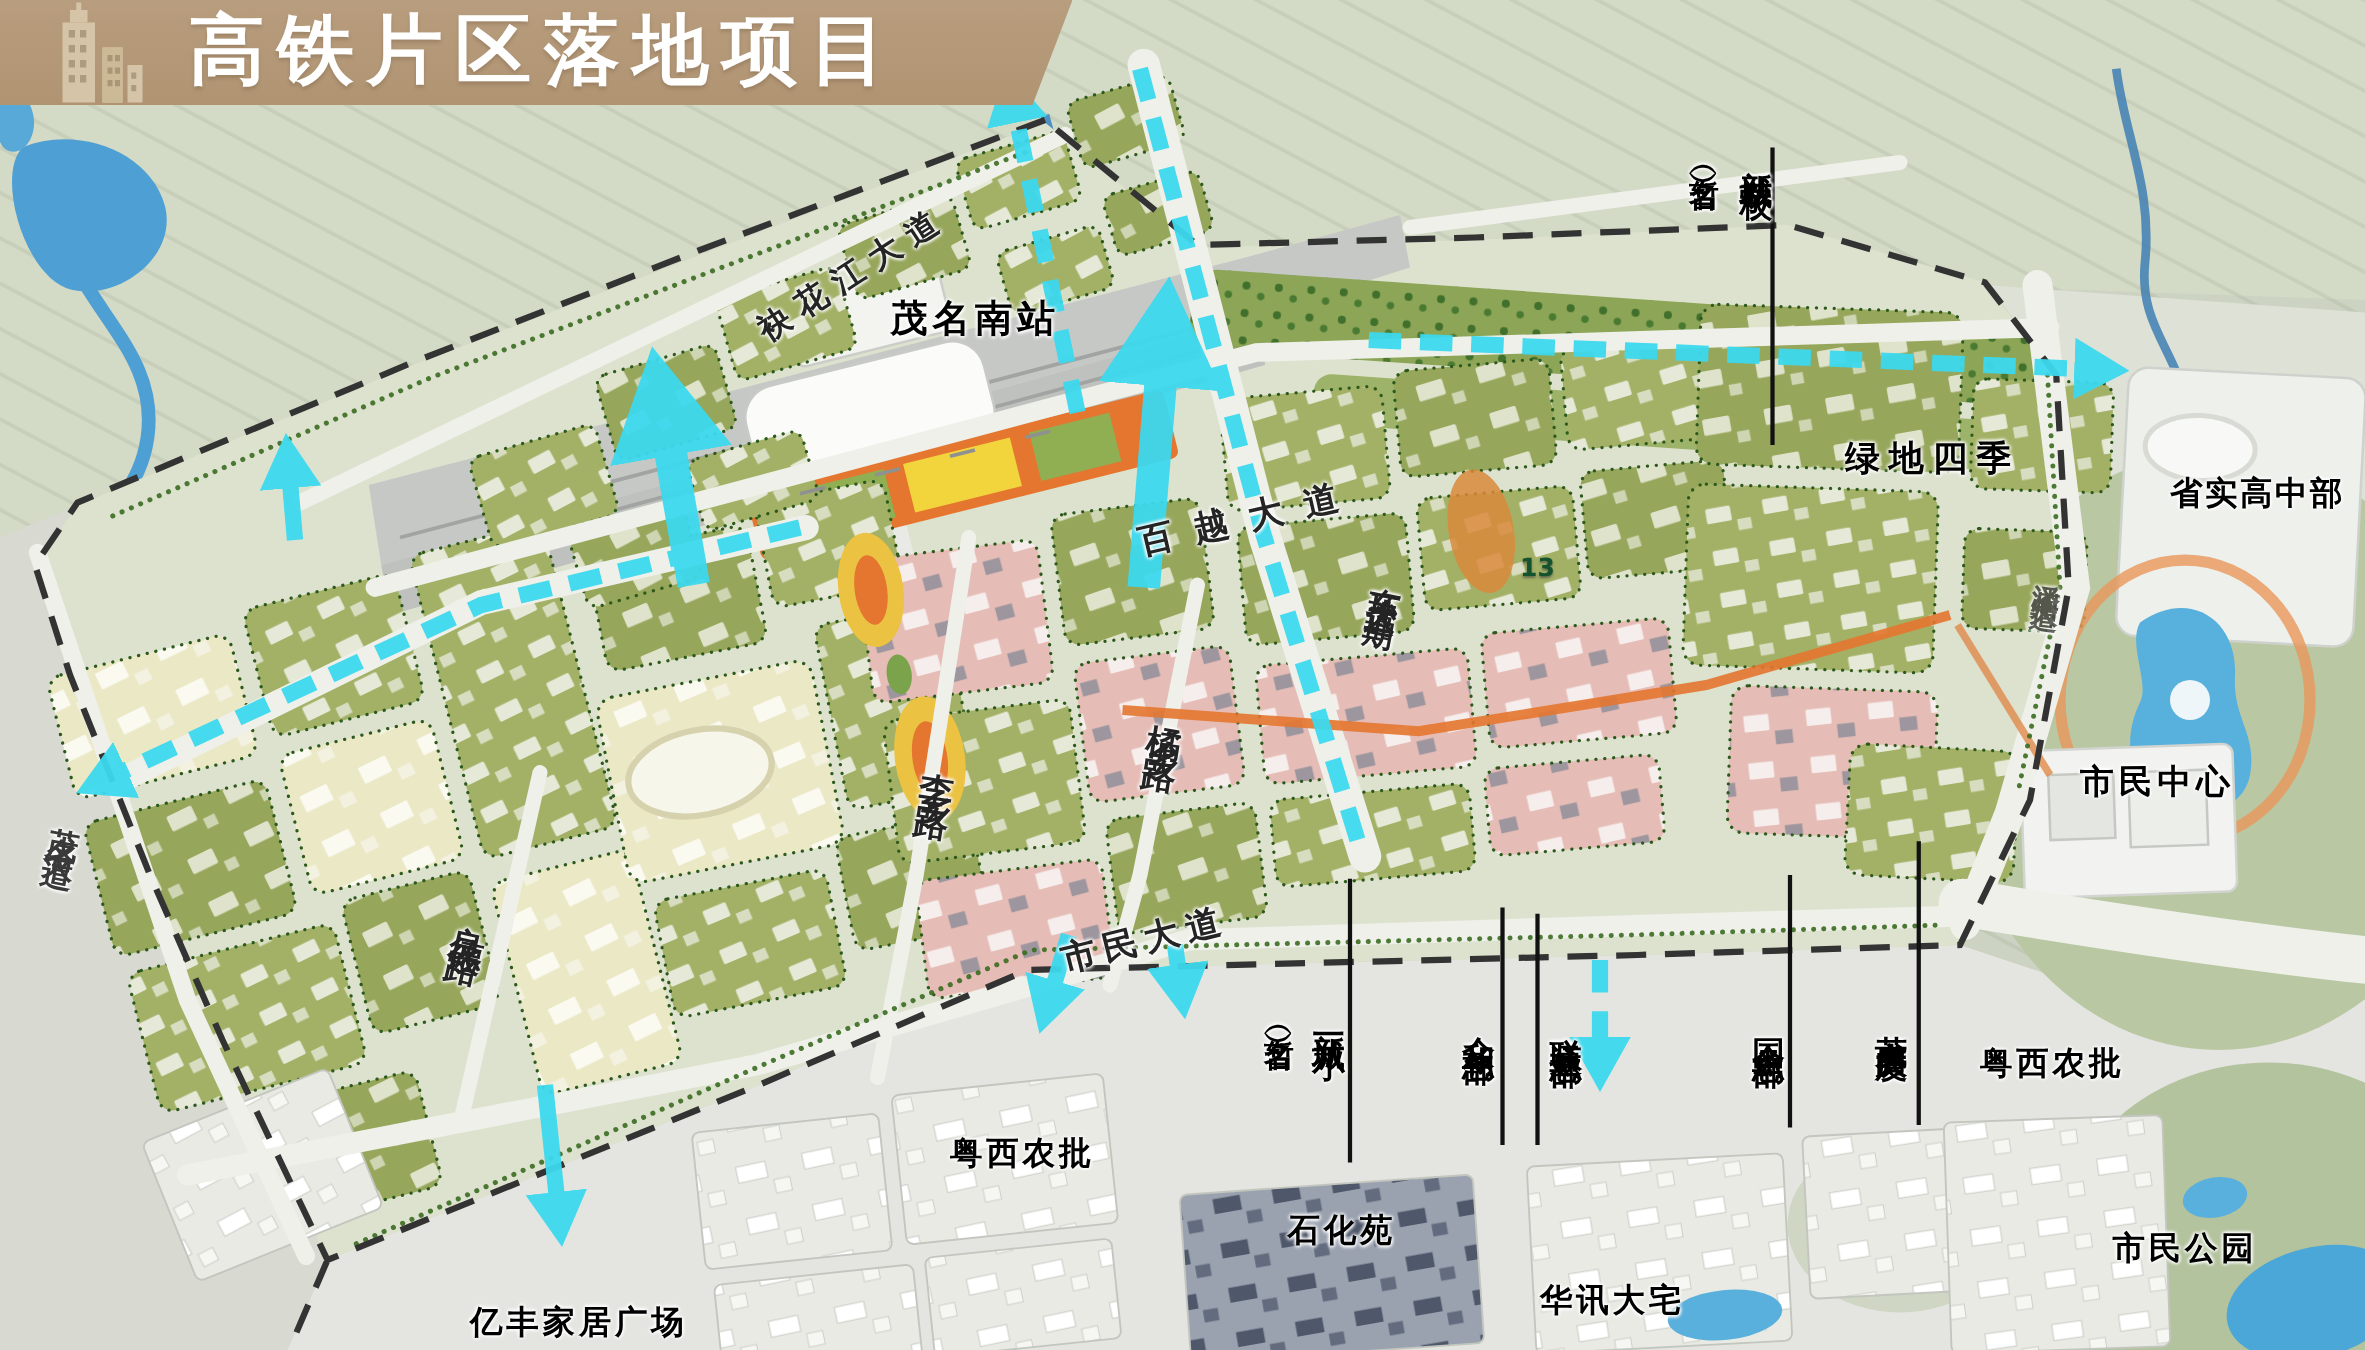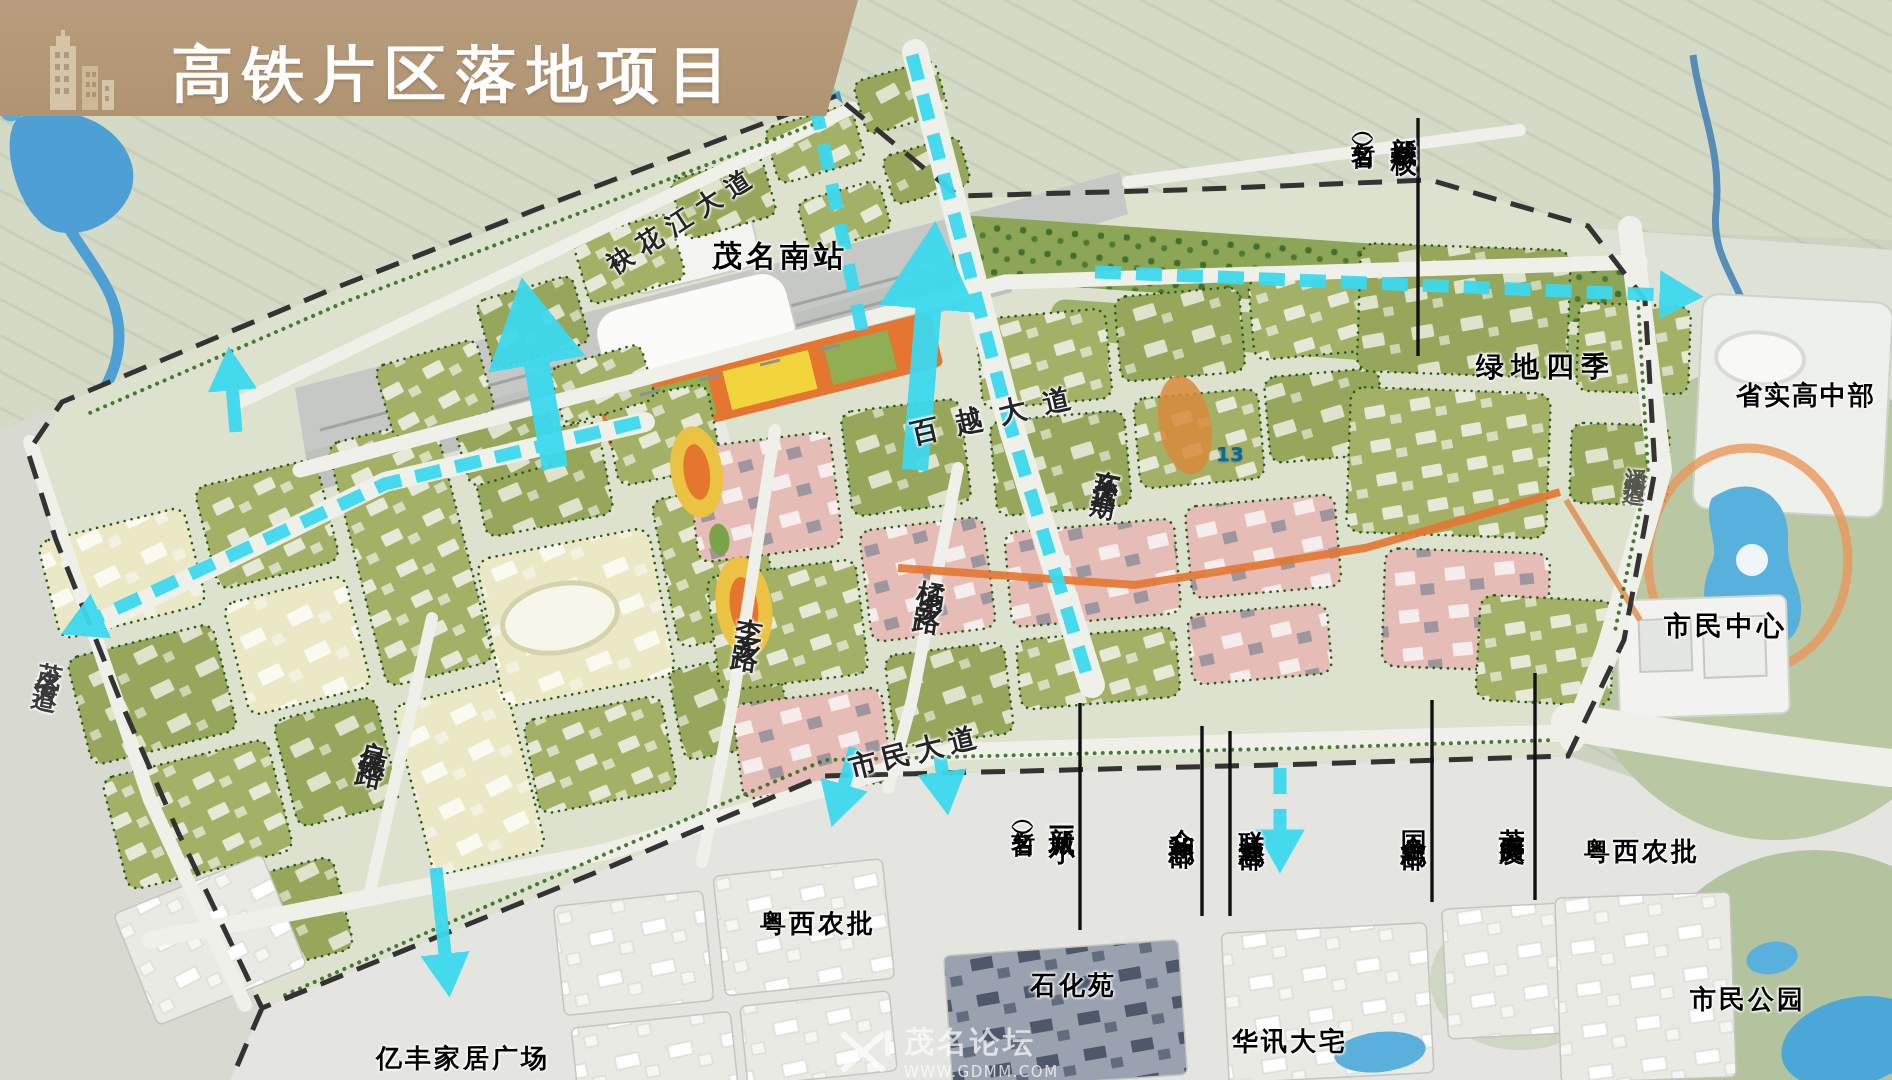--- a/index.html
+++ b/index.html
@@ -5,31 +5,31 @@
   html,body{margin:0;padding:0;background:#9aa08e;}
   #stage{position:relative;width:1892px;height:1080px;overflow:hidden;
          font-family:"DejaVu Sans","Liberation Sans",sans-serif;background:#ccd3c2;}
   #map{position:absolute;left:0;top:0;}
   .lbl{position:absolute;color:#000000;font-weight:700;line-height:1.05;white-space:nowrap;
        text-shadow:0 1px 3px rgba(255,255,255,.95),0 -1px 3px rgba(255,255,255,.95),
                    1px 0 3px rgba(255,255,255,.95),-1px 0 3px rgba(255,255,255,.9);
        transform-origin:left top;}
   .v{writing-mode:vertical-rl;text-orientation:mixed;}
   .roadlbl{color:#242424;}
-  .banner{position:absolute;left:0;top:0;width:858px;height:116px;
+  .banner{position:absolute;left:0;top:0;width:858px;height:84px;
           background:linear-gradient(180deg,#b89d7e 0%,#b09472 100%);
           clip-path:polygon(0 0,100% 0,calc(100% - 32px) 100%,0 100%);
-          display:flex;align-items:flex-end;gap:52px;padding-left:28px;box-sizing:border-box;}
+          display:flex;align-items:flex-start;gap:31px;padding-left:28px;box-sizing:border-box;}
   .banner-title{font-size:61px;font-weight:800;color:#ffffff;letter-spacing:10px;
                 text-shadow:0 2px 3px rgba(90,70,50,.25);}
   .wm{position:absolute;left:836px;top:1022px;display:flex;align-items:center;gap:10px;
       color:#ffffff;opacity:.8;}
   .wm-name{font-size:30px;font-weight:700;letter-spacing:3px;opacity:.85;}
   .wm-url{font-size:15px;letter-spacing:1.5px;opacity:.9;}
-  .plotnum{position:absolute;color:#0369a1;font-weight:700;font-size:20px;
+  .plotnum{position:absolute;color:#14532d;font-weight:700;font-size:20px;
            text-shadow:0 1px 2px rgba(60,60,60,.6);}
 </style>
 </head>
 <body>
 
 <div id="stage">
 
 <svg id="map" width="1892" height="1080" viewBox="0 0 1892 1080" aria-hidden="true">
   <defs>
     <pattern id="pField" width="64" height="64" patternUnits="userSpaceOnUse" patternTransform="rotate(28)">
@@ -358,27 +358,14 @@
           <rect x="64" y="54" width="4" height="5"></rect>
       <rect x="58" y="64" width="4" height="5"></rect>
           <rect x="64" y="64" width="4" height="5"></rect>
       <rect x="77" y="58" width="4" height="5"></rect>
           <rect x="77" y="68" width="4" height="5"></rect>
     </g>
   </svg>
   <div class="banner-title">高铁片区落地项目</div>
 </div>
 
-<div class="wm">
-  <svg width="58" height="50" viewBox="0 0 58 50" aria-hidden="true">
-    <g stroke="#ffffff" stroke-width="6" stroke-linecap="round" opacity=".85">
-      <line x1="8" y1="8" x2="46" y2="42"></line>
-      <line x1="46" y1="8" x2="8" y2="42"></line>
-      <line x1="52" y1="6" x2="52" y2="26"></line>
-    </g>
-  </svg>
-  <div>
-    <div class="wm-name">茂名论坛</div>
-    <div class="wm-url">WWW.GDMM.COM</div>
-  </div>
+
 </div>
 
-</div>
-
 </body></html>

